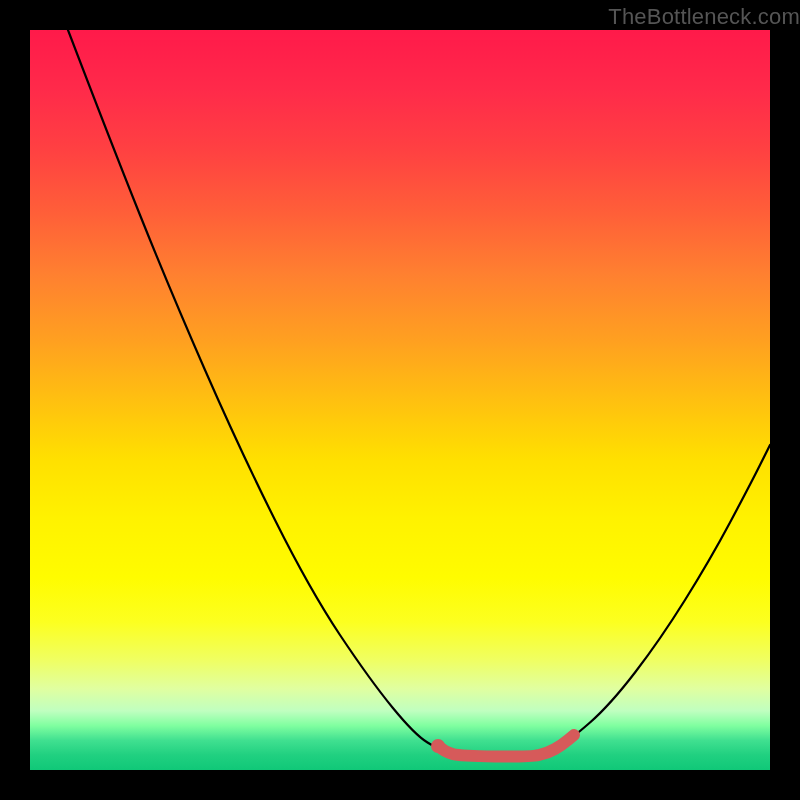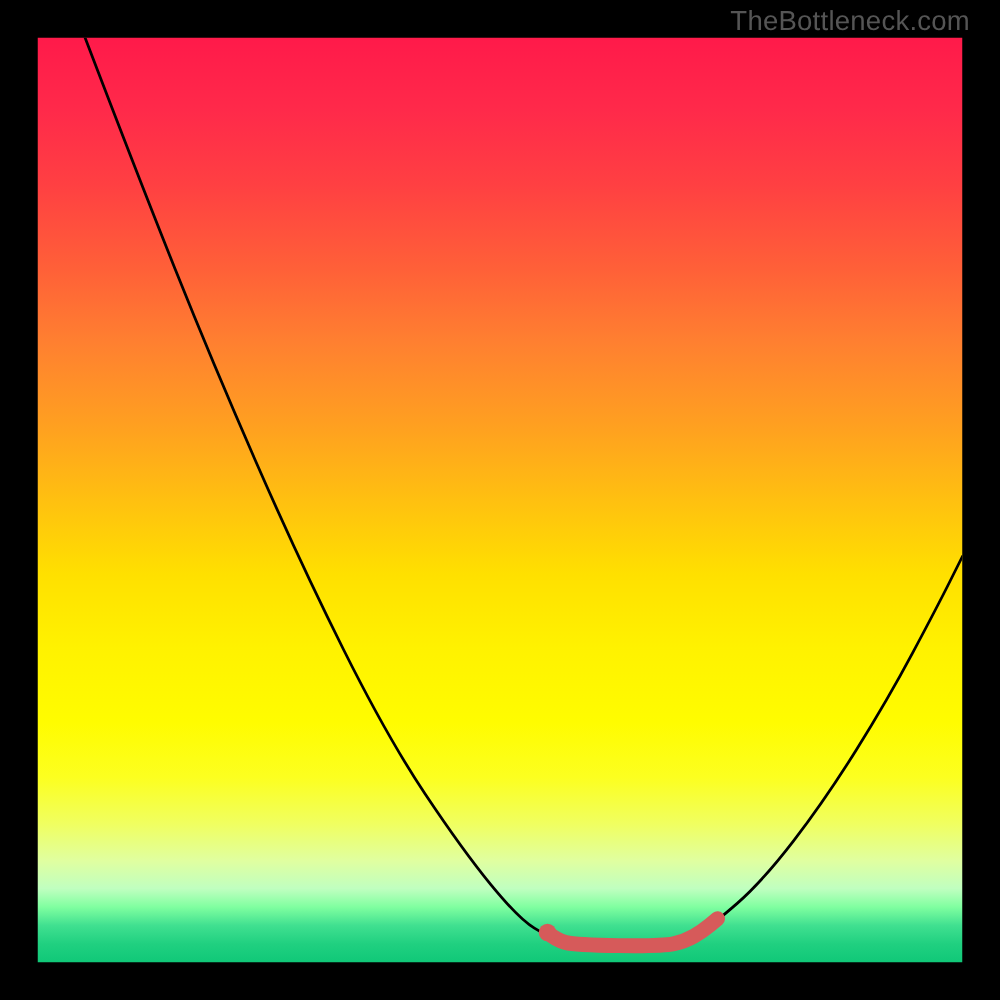--- a/index.html
+++ b/index.html
@@ -6,21 +6,21 @@
   body {
     width: 800px;
     height: 800px;
     background: #000;
     position: relative;
     font-family: Arial, sans-serif;
   }
   .watermark {
     position: absolute;
     top: 4px;
-    right: 24px;
+    right: 0;
     color: #555;
     font-size: 22px;
     font-weight: 500;
     z-index: 10;
     letter-spacing: 0.2px;
   }
   .plot-area {
     position: absolute;
     top: 30px;
     left: 30px;

